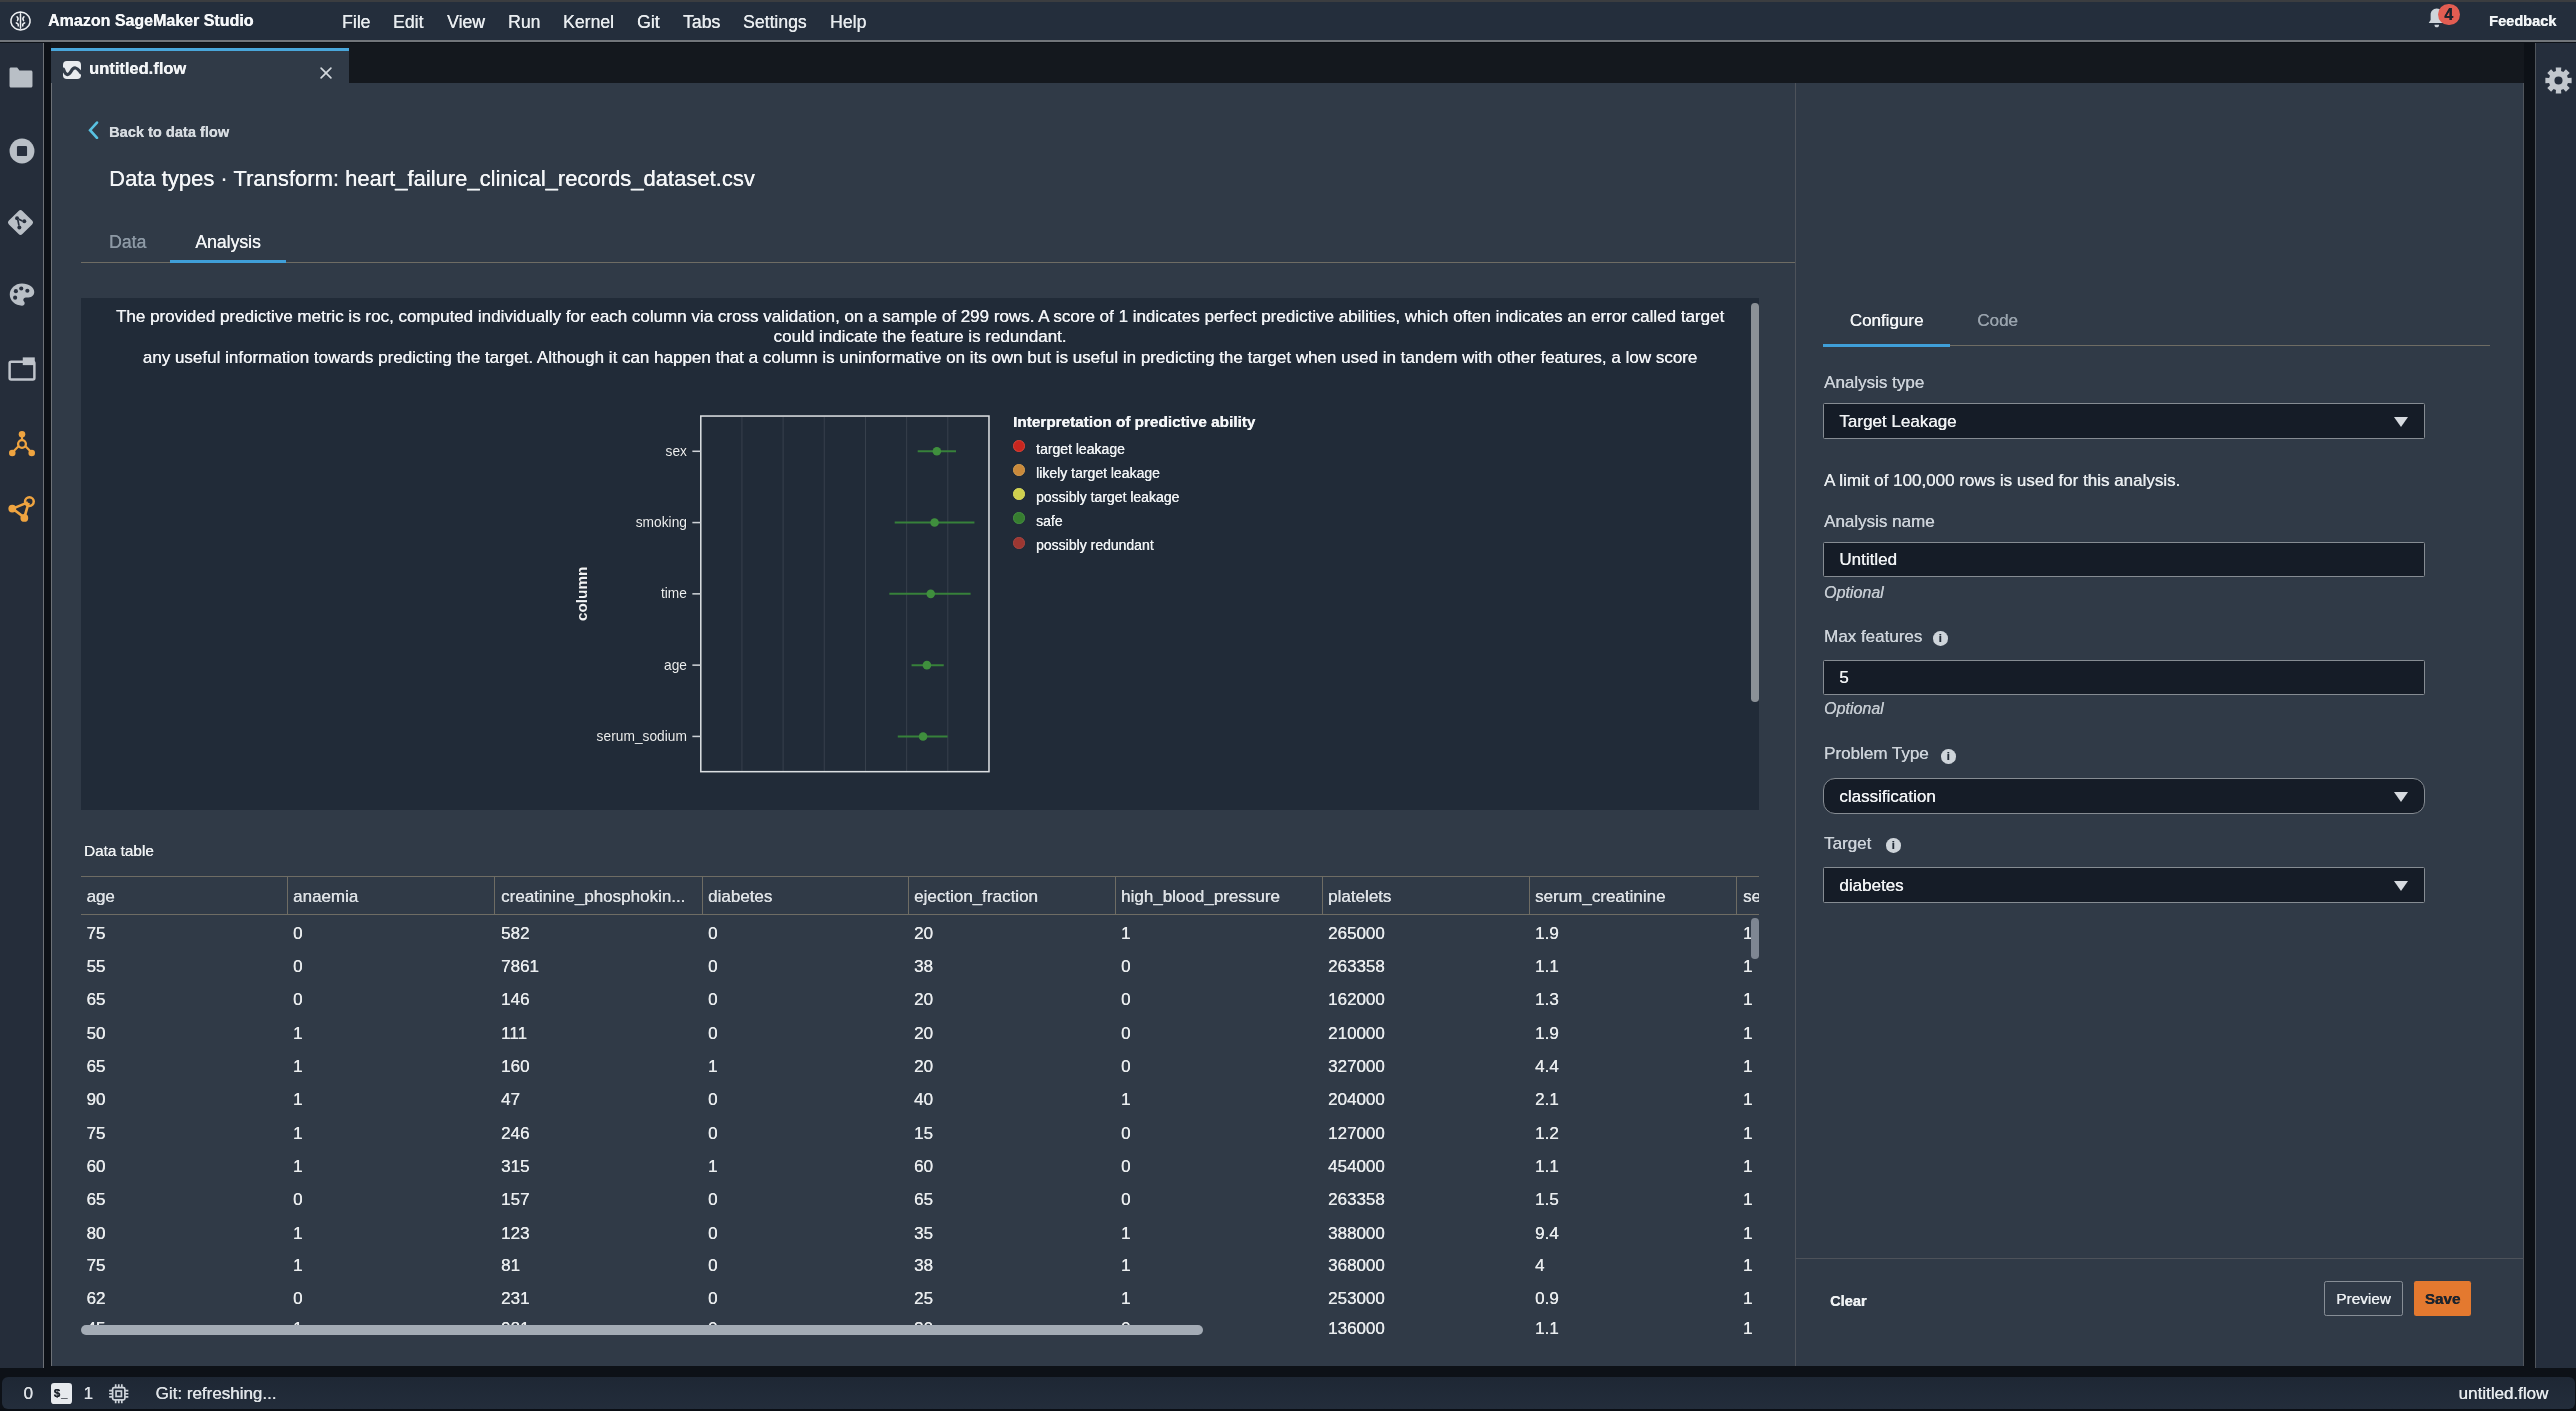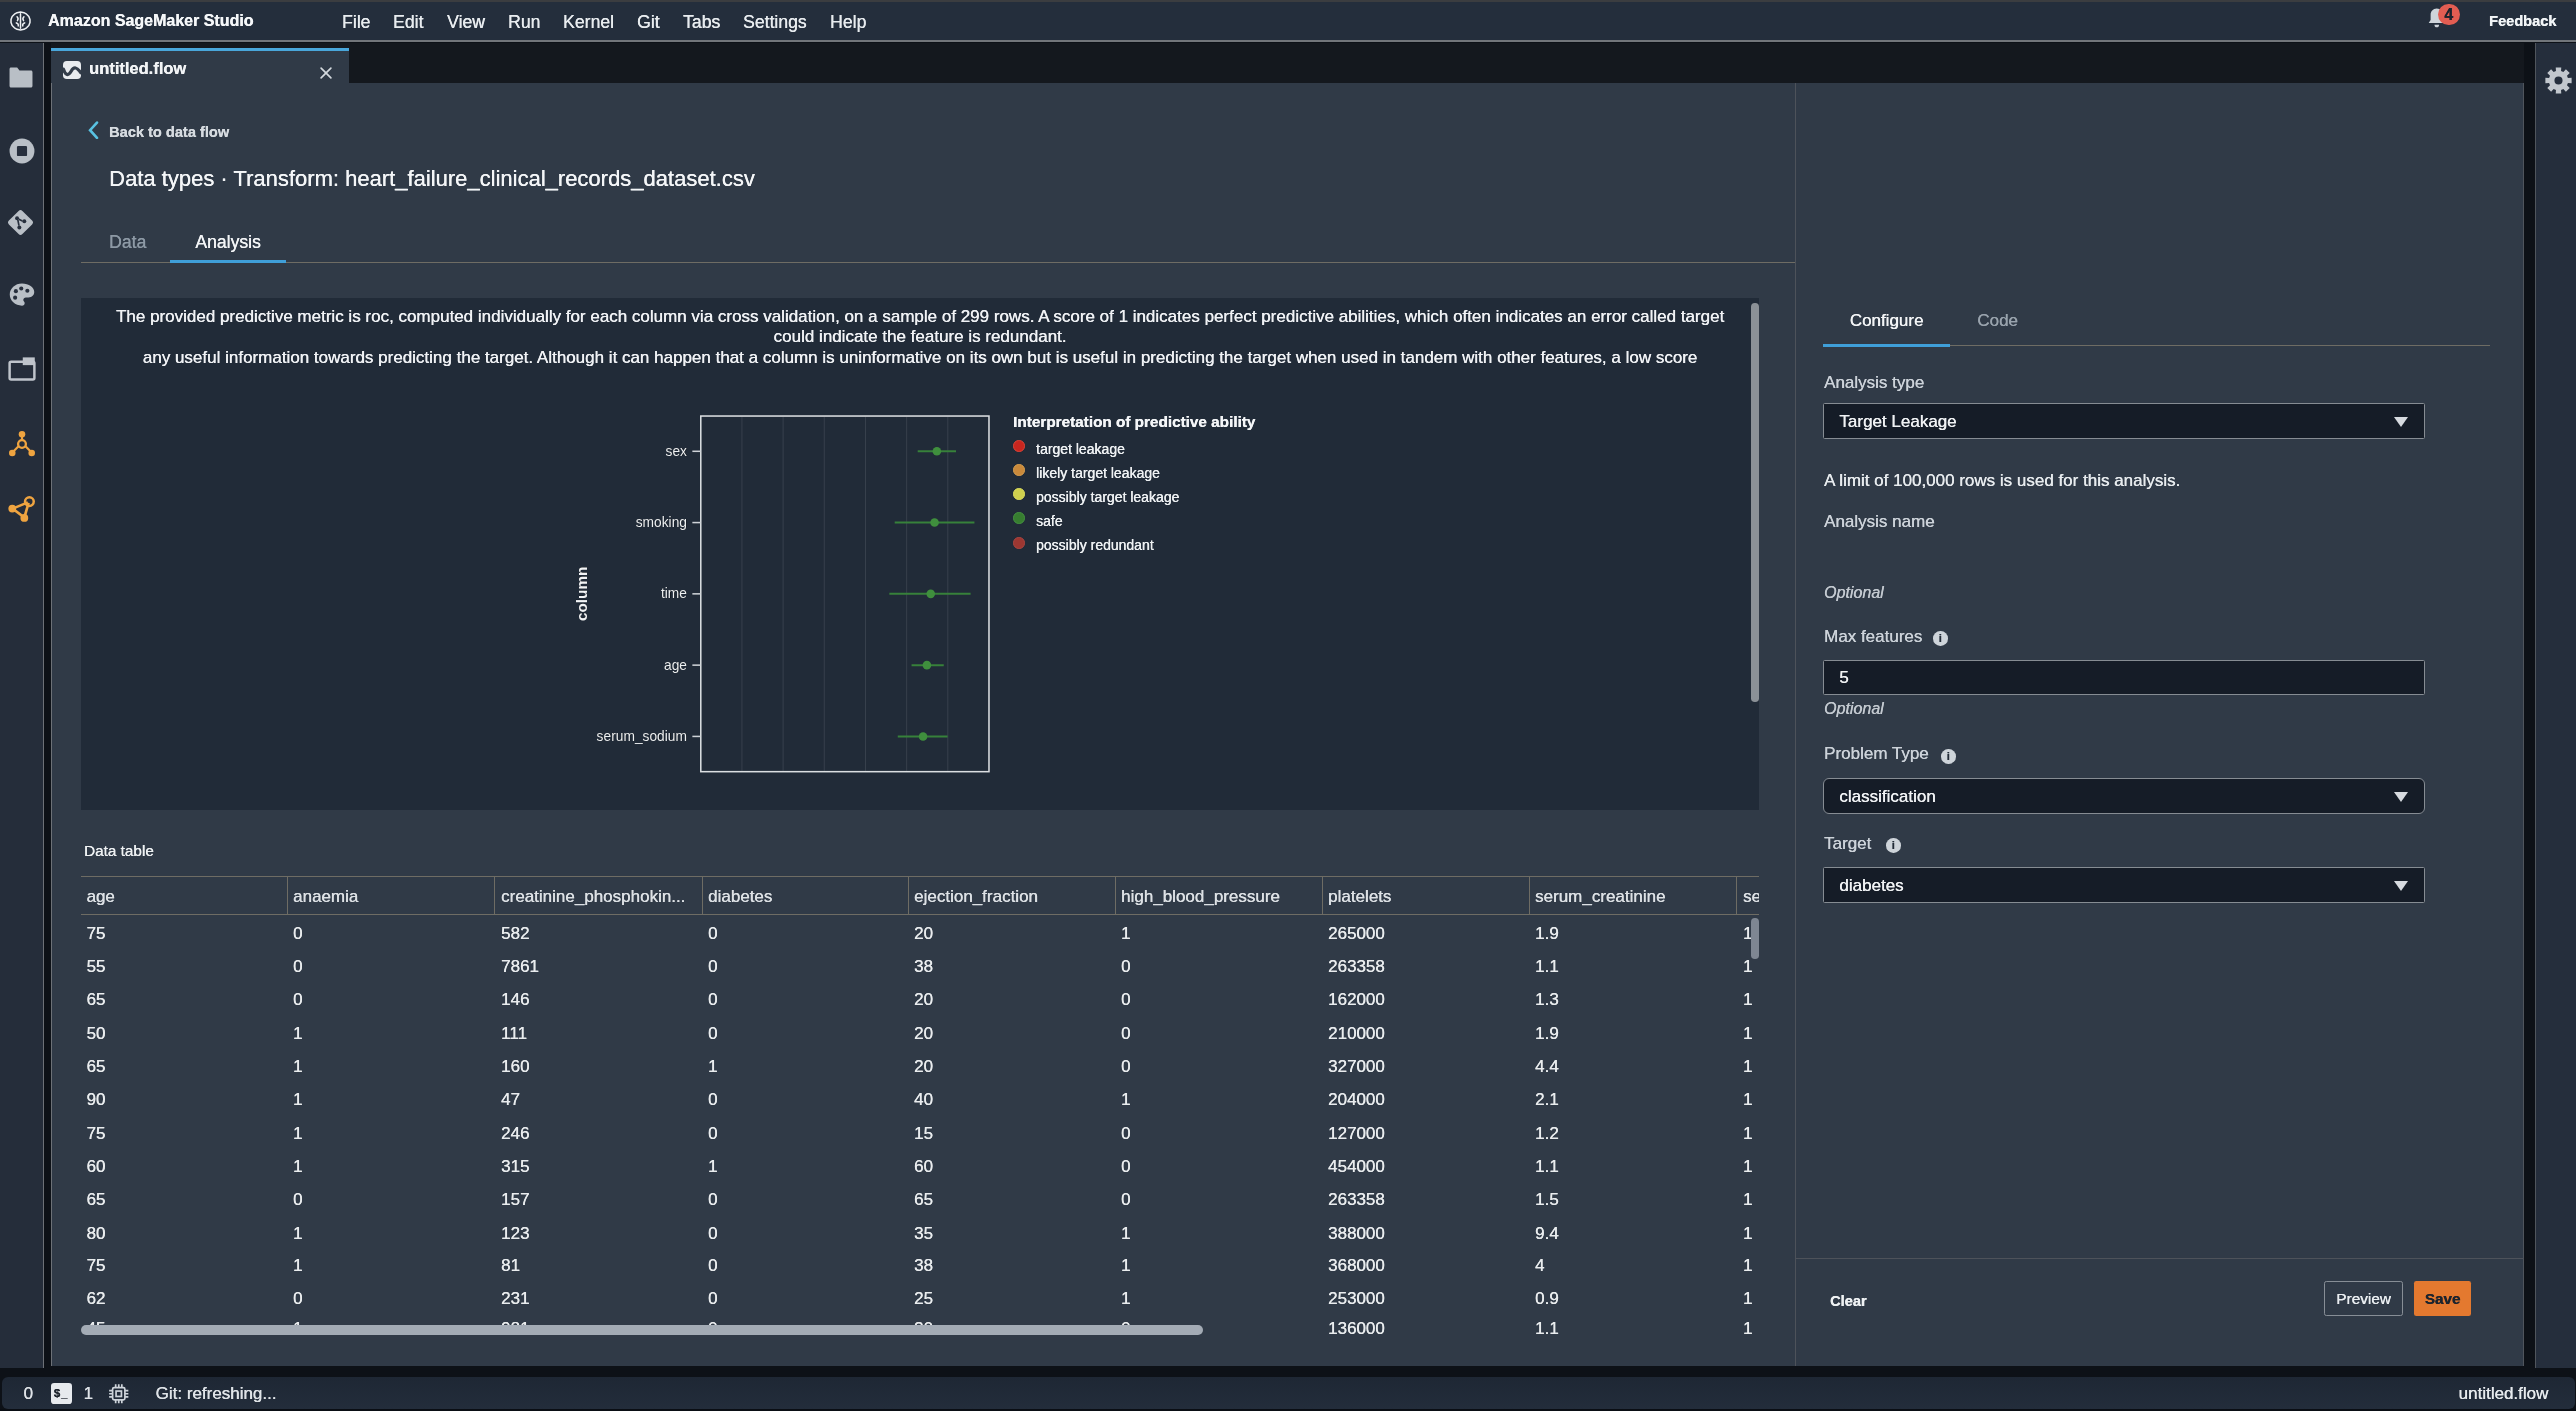--- a/index.html
+++ b/index.html
@@ -356,28 +356,29 @@
   <div class="abs" style="left:1823px;top:311px;width:127px;text-align:center;font-size:17px;color:#f2f4f6">Configure</div>
   <div class="abs" style="left:1950px;top:311px;width:95px;text-align:center;font-size:17px;color:#99a3ad">Code</div>
   <div class="abs" style="left:1823px;top:345px;width:667px;height:0.8px;background:#6e6c64"></div>
   <div class="abs" style="left:1823px;top:344px;width:127px;height:3.1px;background:#3f9fd9"></div>
   <div class="abs" style="left:1824px;top:373px;font-size:17px;color:#ccd2d9">Analysis type</div>
   <div class="abs" style="left:1823px;top:403px;width:602px;height:36px;background:#151c27;border:0.8px solid #868c93;border-radius:1.5px;font-size:17px;color:#f0f2f4;line-height:35px;padding-left:15.3px">Target Leakage
     <div class="abs" style="left:570px;top:13px;width:0;height:0;border-left:7.3px solid transparent;border-right:7.3px solid transparent;border-top:10px solid #d7dbe0"></div>
   </div>
   <div class="abs" style="left:1824px;top:471px;font-size:17px;color:#e7ebee">A limit of 100,000 rows is used for this analysis.</div>
   <div class="abs" style="left:1824px;top:512px;font-size:17px;color:#ccd2d9">Analysis name</div>
+  <div class="abs" style="left:1823px;top:542px;width:602px;height:35px;background:#151c27;border:0.8px solid #868c93;border-radius:1.5px;font-size:17px;color:#f0f2f4;line-height:34px;padding-left:15.3px">Untitled</div>
   <div class="abs" style="left:1824px;top:584px;font-size:16px;font-style:italic;color:#c3c9d0">Optional</div>
   <div class="abs" style="left:1824px;top:627px;font-size:17px;color:#ccd2d9">Max features</div>
   <div class="abs" style="left:1933px;top:631px;width:14.6px;height:14.6px;border-radius:50%;background:#ced4da;color:#222c38;font-size:10.7px;font-weight:700;text-align:center;line-height:14.6px">i</div>
   <div class="abs" style="left:1823px;top:660px;width:602px;height:35px;background:#151c27;border:0.8px solid #868c93;border-radius:1.5px;font-size:17px;color:#f0f2f4;line-height:34px;padding-left:15.3px">5</div>
   <div class="abs" style="left:1824px;top:700px;font-size:16px;font-style:italic;color:#c3c9d0">Optional</div>
   <div class="abs" style="left:1824px;top:744px;font-size:17px;color:#ccd2d9">Problem Type</div>
   <div class="abs" style="left:1941px;top:749px;width:14.6px;height:14.6px;border-radius:50%;background:#ced4da;color:#222c38;font-size:10.7px;font-weight:700;text-align:center;line-height:14.6px">i</div>
-  <div class="abs" style="left:1823px;top:778px;width:602px;height:36px;background:#151c27;border:0.8px solid #868c93;border-radius:6px;font-size:17px;color:#f0f2f4;line-height:35px;padding-left:15.3px">classification
+  <div class="abs" style="left:1823px;top:778px;width:602px;height:36px;background:#151c27;border:0.8px solid #868c93;border-radius:12px;font-size:17px;color:#f0f2f4;line-height:35px;padding-left:15.3px">classification
     <div class="abs" style="left:570px;top:13px;width:0;height:0;border-left:7.3px solid transparent;border-right:7.3px solid transparent;border-top:10px solid #d7dbe0"></div>
   </div>
   <div class="abs" style="left:1824px;top:834px;font-size:17px;color:#ccd2d9">Target</div>
   <div class="abs" style="left:1886px;top:838px;width:14.6px;height:14.6px;border-radius:50%;background:#ced4da;color:#222c38;font-size:10.7px;font-weight:700;text-align:center;line-height:14.6px">i</div>
   <div class="abs" style="left:1823px;top:867px;width:602px;height:36px;background:#151c27;border:0.8px solid #868c93;border-radius:1.5px;font-size:17px;color:#f0f2f4;line-height:35px;padding-left:15.3px">diabetes
     <div class="abs" style="left:570px;top:13px;width:0;height:0;border-left:7.3px solid transparent;border-right:7.3px solid transparent;border-top:10px solid #d7dbe0"></div>
   </div>
   <div class="abs" style="left:1795px;top:1258px;width:729px;height:0.8px;background:#4d525a"></div>
   <div class="abs" style="left:1830px;top:1293px;font-size:14.6px;font-weight:700;color:#eef1f3">Clear</div>
   <div class="abs" style="left:2324px;top:1281px;width:79px;height:35px;border:0.8px solid #878e96;border-radius:2.3px;font-size:15.3px;color:#e9edf0;text-align:center;line-height:34px">Preview</div>

